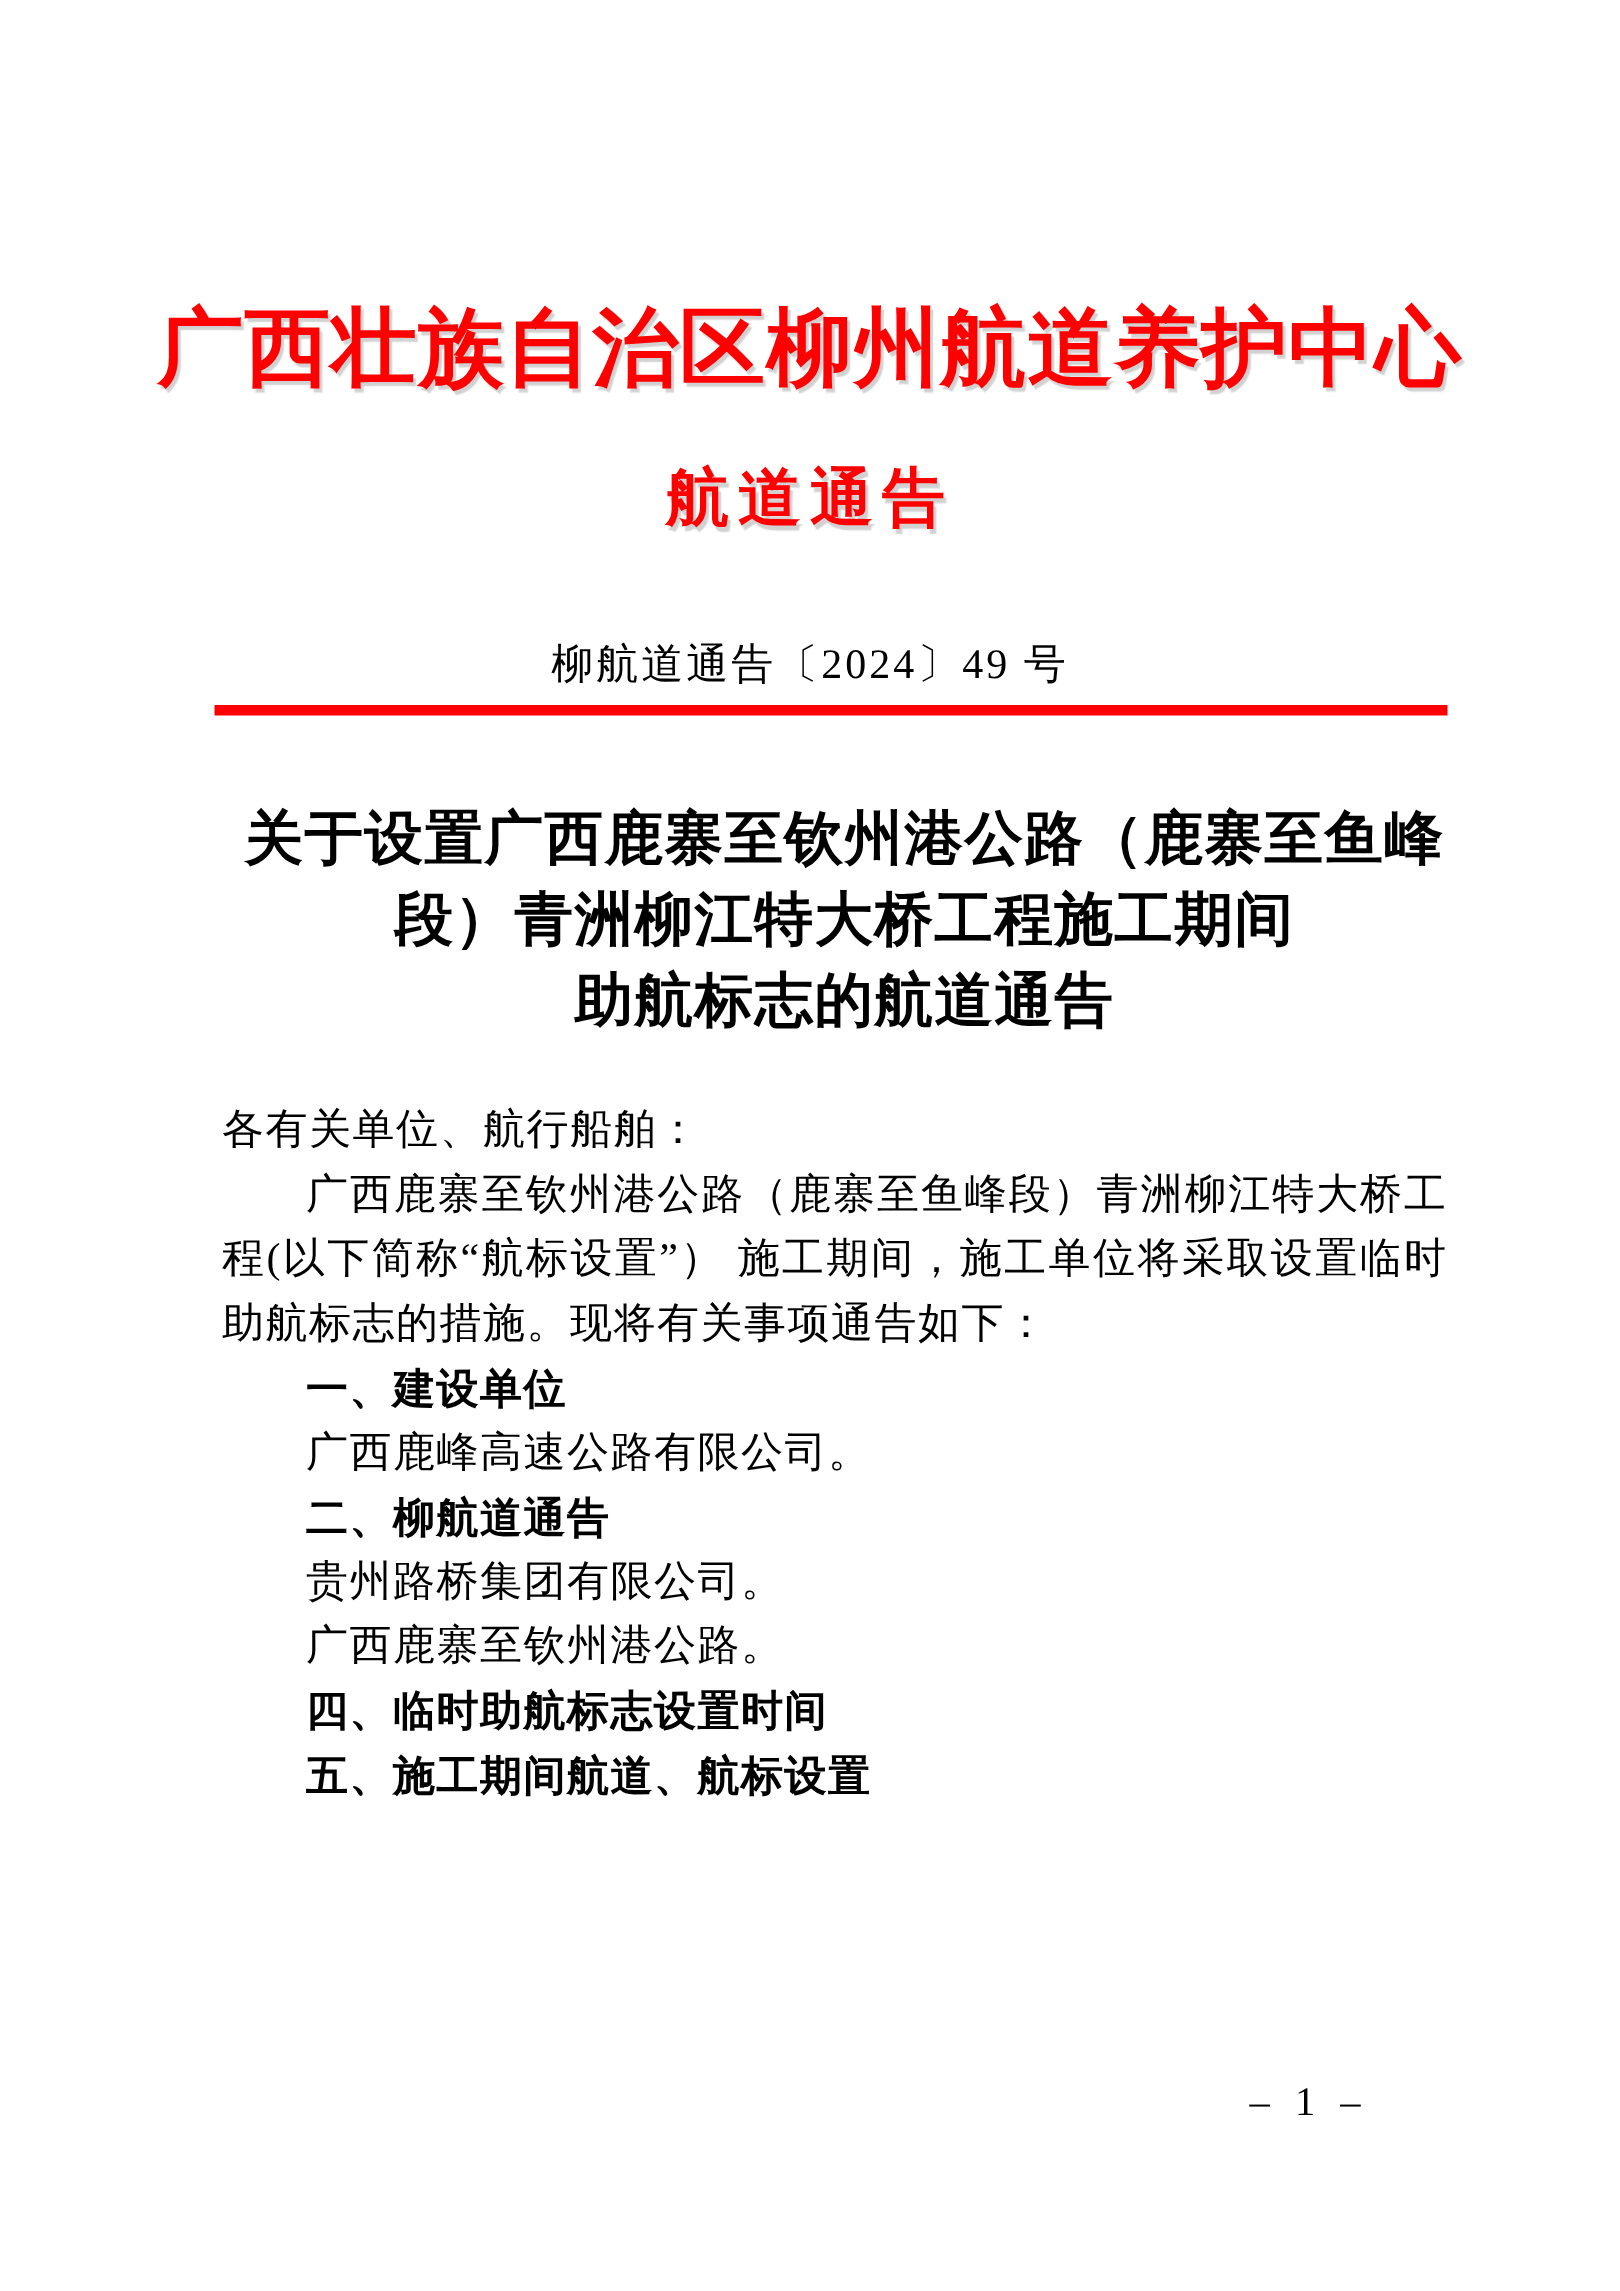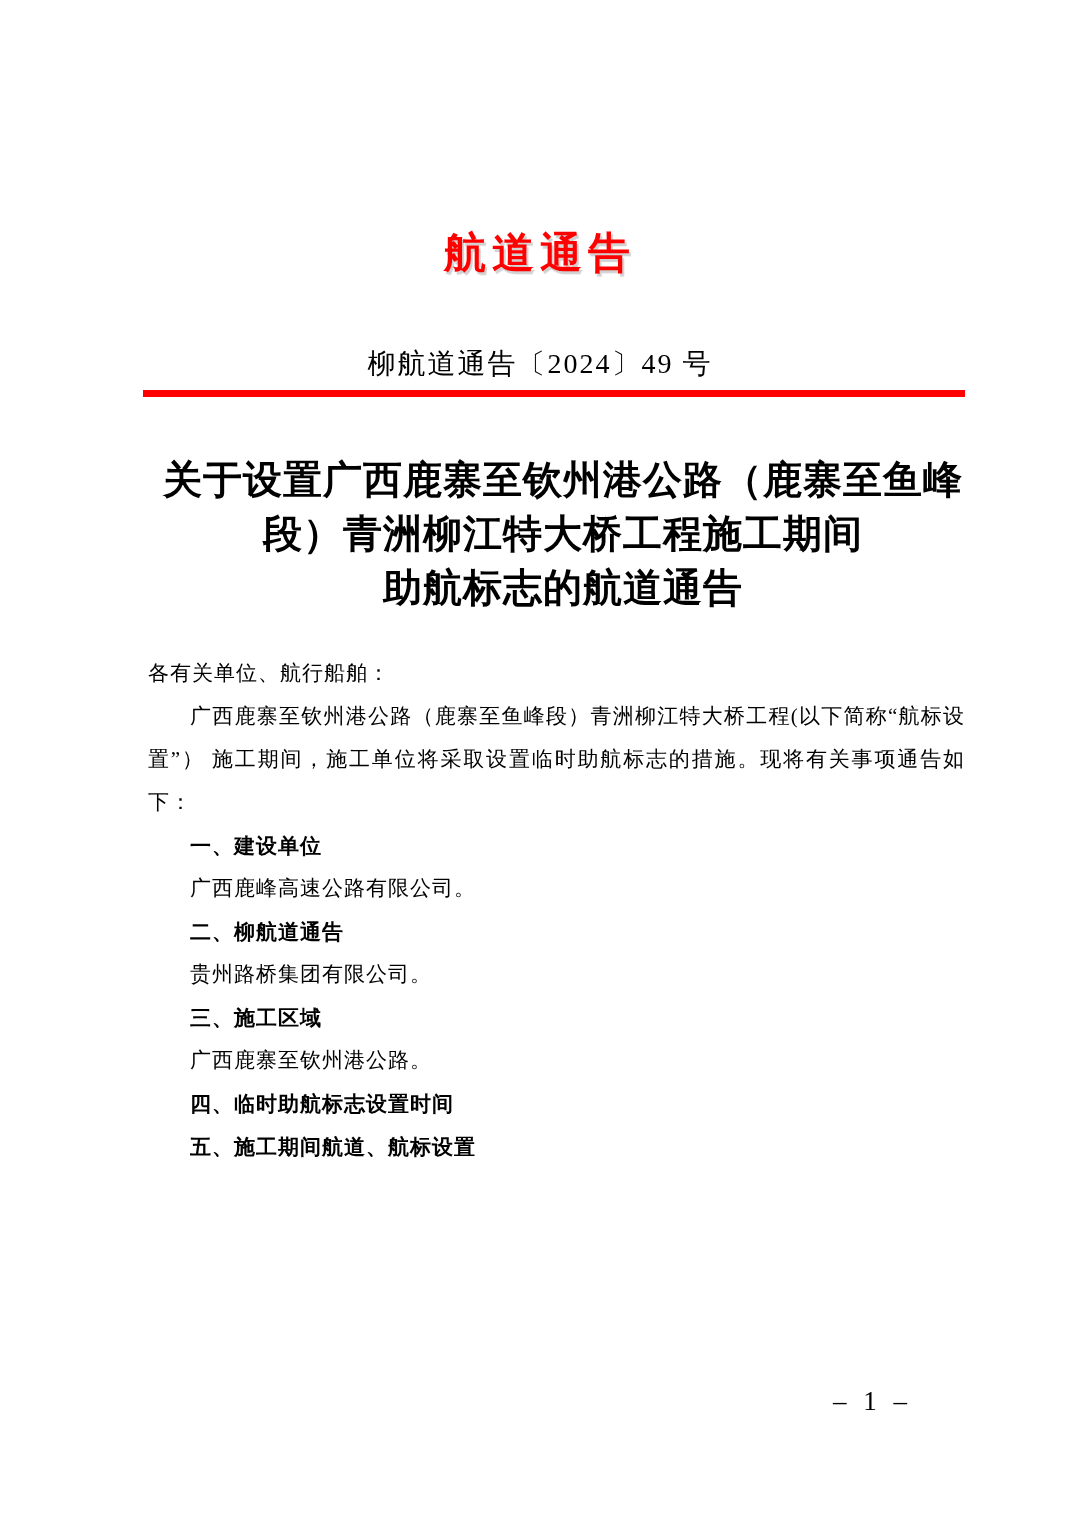--- a/index.html
+++ b/index.html
@@ -57,21 +57,21 @@
     text-align: center;
     font-weight: bold;
     font-size: 39px;
     line-height: 54px;
     letter-spacing: 1px;
     padding-left: 46px;
   }
   
   .doc-body {
     margin: 37px 115px 0 148px;
-    font-size: 21px;
+    font-size: 28px;
     line-height: 43px;
     text-align: justify;
     letter-spacing: 1px;
   }
   .doc-body p {
     margin: 0;
     padding: 0;
   }
   .indent {
     text-indent: 2em;
@@ -89,20 +89,21 @@
     font-size: 27px;
     letter-spacing: 5px;
   }
 </style>
 </head>
 <body>
 
 <div class="page">
 
   <div class="org-title">
+    <div class="org-line1">广西壮族自治区柳州航道养护中心</div>
     <div class="org-line2">航道通告</div>
   </div>
 
   <div class="doc-number">柳航道通告〔2024〕49 号</div>
 
   <div class="red-rule"></div>
 
   <div class="notice-title">
     <div>关于设置广西鹿寨至钦州港公路（鹿寨至鱼峰</div>
     <div>段）青洲柳江特大桥工程施工期间</div>
@@ -112,21 +113,20 @@
   <div class="doc-body">
     <p>各有关单位、航行船舶：</p>
     <p class="indent">广西鹿寨至钦州港公路（鹿寨至鱼峰段）青洲柳江特大桥工程(以下简称“航标设置”） 施工期间，施工单位将采取设置临时助航标志的措施。现将有关事项通告如下：</p>
 
     <p class="sec-heading">一、建设单位</p>
     <p class="indent">广西鹿峰高速公路有限公司。</p>
 
     <p class="sec-heading">二、柳航道通告</p>
     <p class="indent">贵州路桥集团有限公司。</p>
 
-    <p class="sec-heading">三、施工区域</p>
     <p class="indent">广西鹿寨至钦州港公路。</p>
 
     <p class="sec-heading">四、临时助航标志设置时间</p>
 
     <p class="sec-heading">五、施工期间航道、航标设置</p>
   </div>
 
   <div class="page-number">– 1 –</div>
 
 </div>

